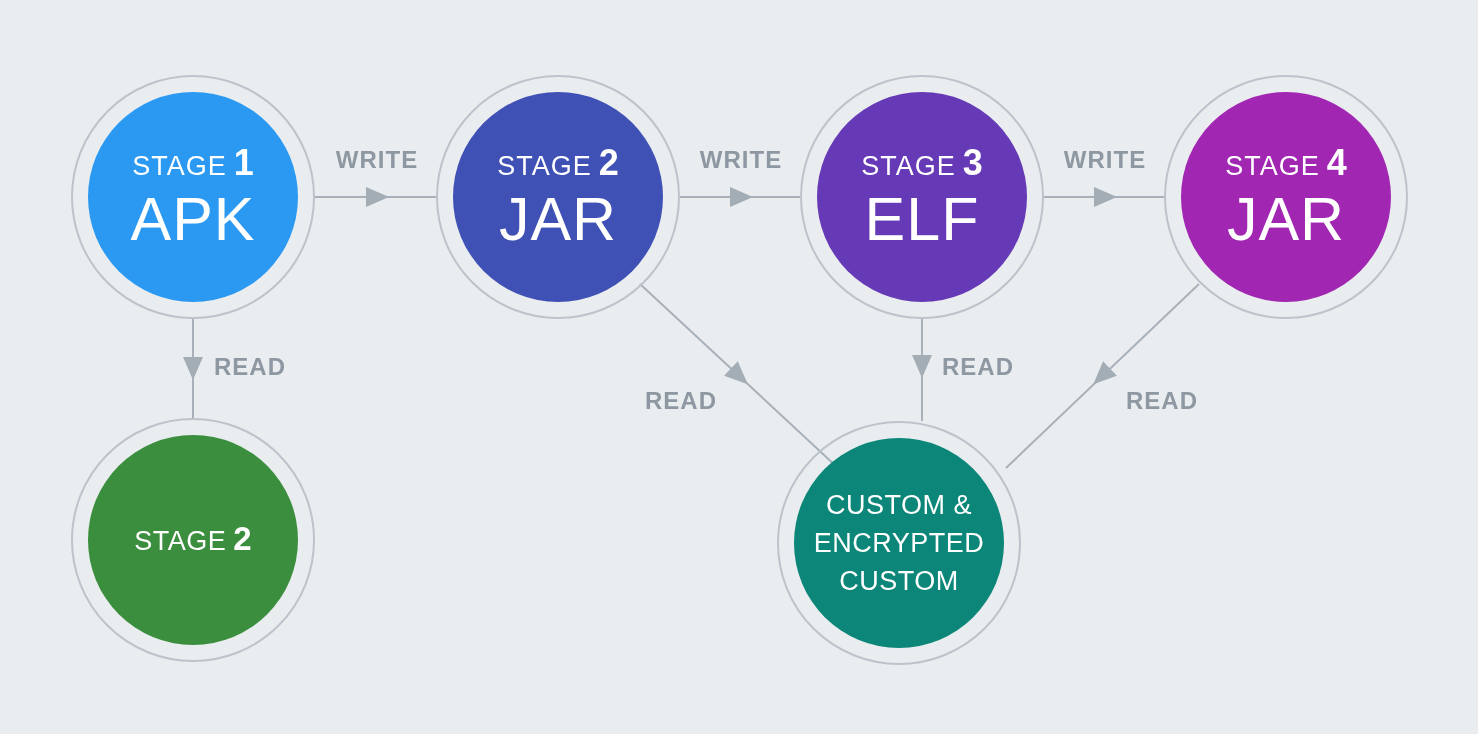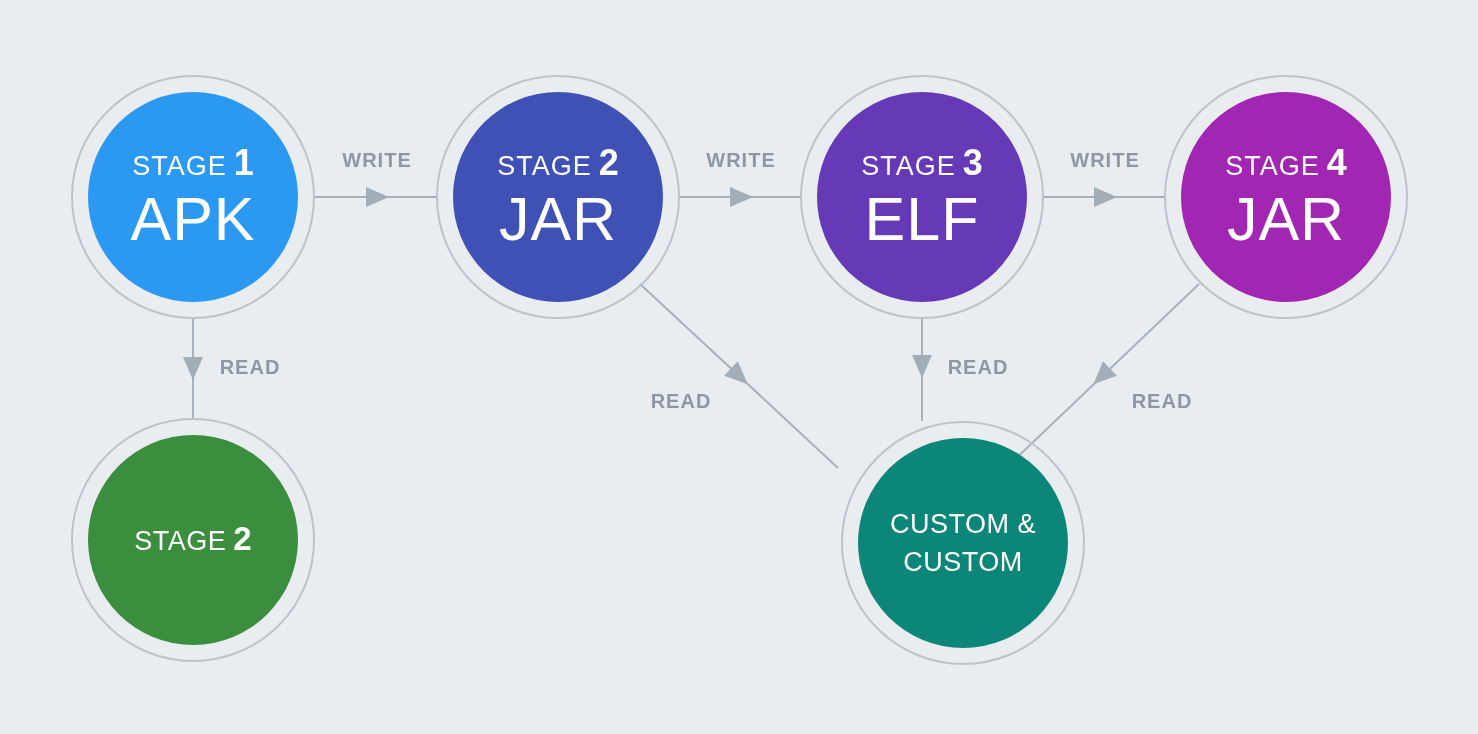--- a/index.html
+++ b/index.html
@@ -38,21 +38,21 @@
     justify-content: center;
     color: #FFFFFF;
     text-align: center;
   }
 
   .pos-s1  { left: 71px;  top: 75px; }
   .pos-s2  { left: 436px; top: 75px; }
   .pos-s3  { left: 800px; top: 75px; }
   .pos-s4  { left: 1164px; top: 75px; }
   .pos-obf { left: 71px;  top: 418px; }
-  .pos-sto { left: 841px; top: 421px; }
+  .pos-sto { left: 777px; top: 421px; }
 
   .stage-title {
     display: flex;
     align-items: baseline;
     justify-content: center;
     gap: 7px;
     font-size: 27px;
     font-weight: 400;
     letter-spacing: 1px;
     line-height: 1;
@@ -80,21 +80,21 @@
     display: flex;
     align-items: baseline;
     justify-content: center;
     gap: 7px;
   }
   .multiline .stage-num { font-size: 33px; }
 
   .edge-label {
     position: absolute;
     transform: translate(-50%, -50%);
-    font-size: 20px;
+    font-size: 24px;
     font-weight: 700;
     letter-spacing: 1px;
     color: #8E98A2;
     white-space: nowrap;
   }
   .lbl-write1 { left: 377px;  top: 160px; }
   .lbl-write2 { left: 741px;  top: 160px; }
   .lbl-write3 { left: 1105px; top: 160px; }
   .lbl-read1  { left: 250px;  top: 367px; }
   .lbl-read2  { left: 681px;  top: 401px; }
@@ -175,20 +175,21 @@
       <div class="stage-line">
         <span>STAGE</span>
         <span class="stage-num">2</span>
       </div>
     </div>
   </div>
 
   <div class="ring pos-sto">
     <div class="disc multiline" style="background: rgb(11, 134, 120);">
       <div>CUSTOM &amp;</div>
+      <div>ENCRYPTED</div>
       <div>CUSTOM</div>
     </div>
   </div>
 
   <div class="edge-label lbl-write1">WRITE</div>
   <div class="edge-label lbl-write2">WRITE</div>
   <div class="edge-label lbl-write3">WRITE</div>
   <div class="edge-label lbl-read1">READ</div>
   <div class="edge-label lbl-read2">READ</div>
   <div class="edge-label lbl-read3">READ</div>

